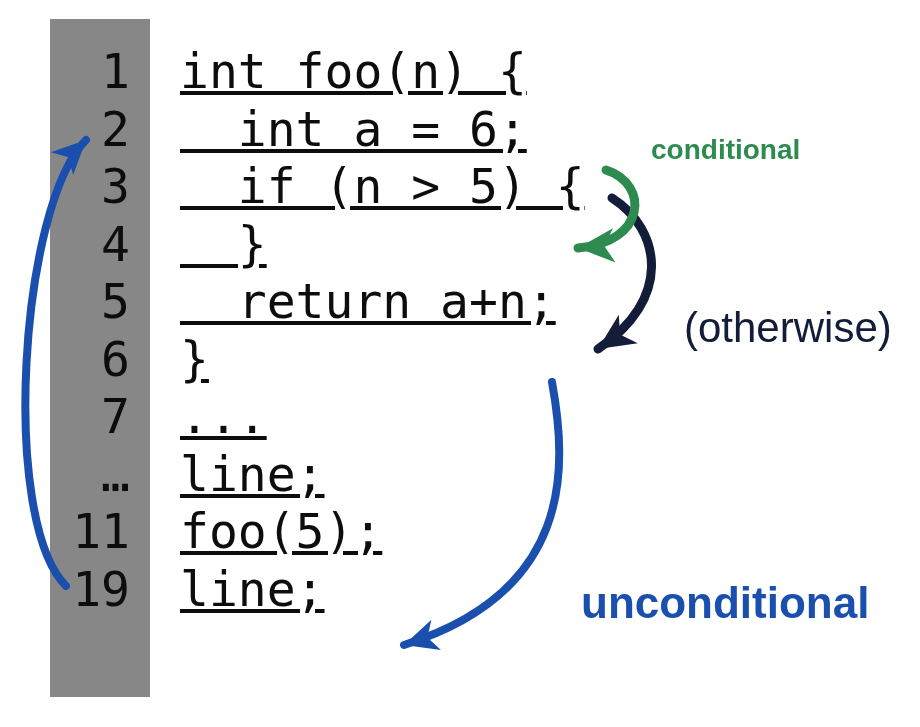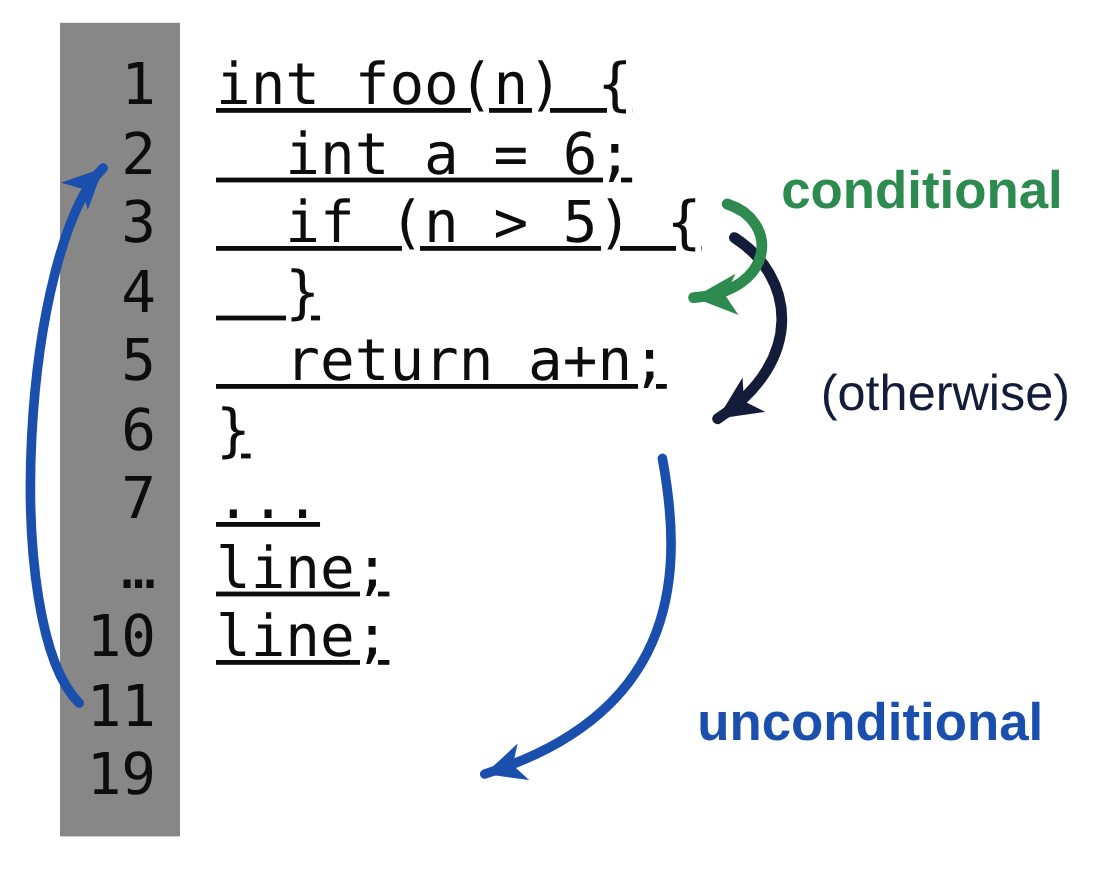--- a/index.html
+++ b/index.html
@@ -59,21 +59,21 @@
   .arrow.green { stroke: var(--green); stroke-width: 9px; }
   .arrow.navy  { stroke: var(--navy);  stroke-width: 9px; }
   .label {
     position: absolute;
     font-family: "Liberation Sans", sans-serif;
     white-space: nowrap;
   }
   #label-conditional {
     left: 651px;
     top: 134px;
-    font-size: 44px;
+    font-size: 28px;
     font-weight: bold;
     color: var(--green);
   }
   #label-otherwise {
     left: 684px;
     top: 304px;
     font-size: 42px;
     font-weight: normal;
     color: var(--navy);
   }
@@ -104,21 +104,20 @@
       <div class="gutter-line">4</div>
 
       <div class="gutter-line">5</div>
 
       <div class="gutter-line">6</div>
 
       <div class="gutter-line">7</div>
 
       <div class="gutter-line">…</div>
 
-      <div class="gutter-line">10</div>
 
       <div class="gutter-line">11</div>
 
       <div class="gutter-line">19</div>
     </div>
 
   <div id="code-lines" class="mono-col">
 
       <div class="code-line">int foo(n) {</div>
 
@@ -130,20 +129,21 @@
       <div class="code-line">  }</div>
 
       <div class="code-line">  return a+n;</div>
 
       <div class="code-line">}</div>
 
       <div class="code-line">...</div>
 
       <div class="code-line">line;</div>
 
+      <div class="code-line">foo(5);</div>
 
       <div class="code-line">line;</div>
     </div>
 
   <svg id="arrow-layer" viewBox="0 0 920 727" xmlns="http://www.w3.org/2000/svg">
     <defs>
       <marker id="head-blue" viewBox="0 0 12 12" refX="11" refY="6" markerWidth="4.6" markerHeight="4.6" orient="auto">
         <path d="M 0 0.8 L 11 6 L 0 11.2 L 3 6 Z" style="fill: var(--blue);"></path>
       </marker>
       <marker id="head-green" viewBox="0 0 12 12" refX="11" refY="6" markerWidth="4.4" markerHeight="4.4" orient="auto">

